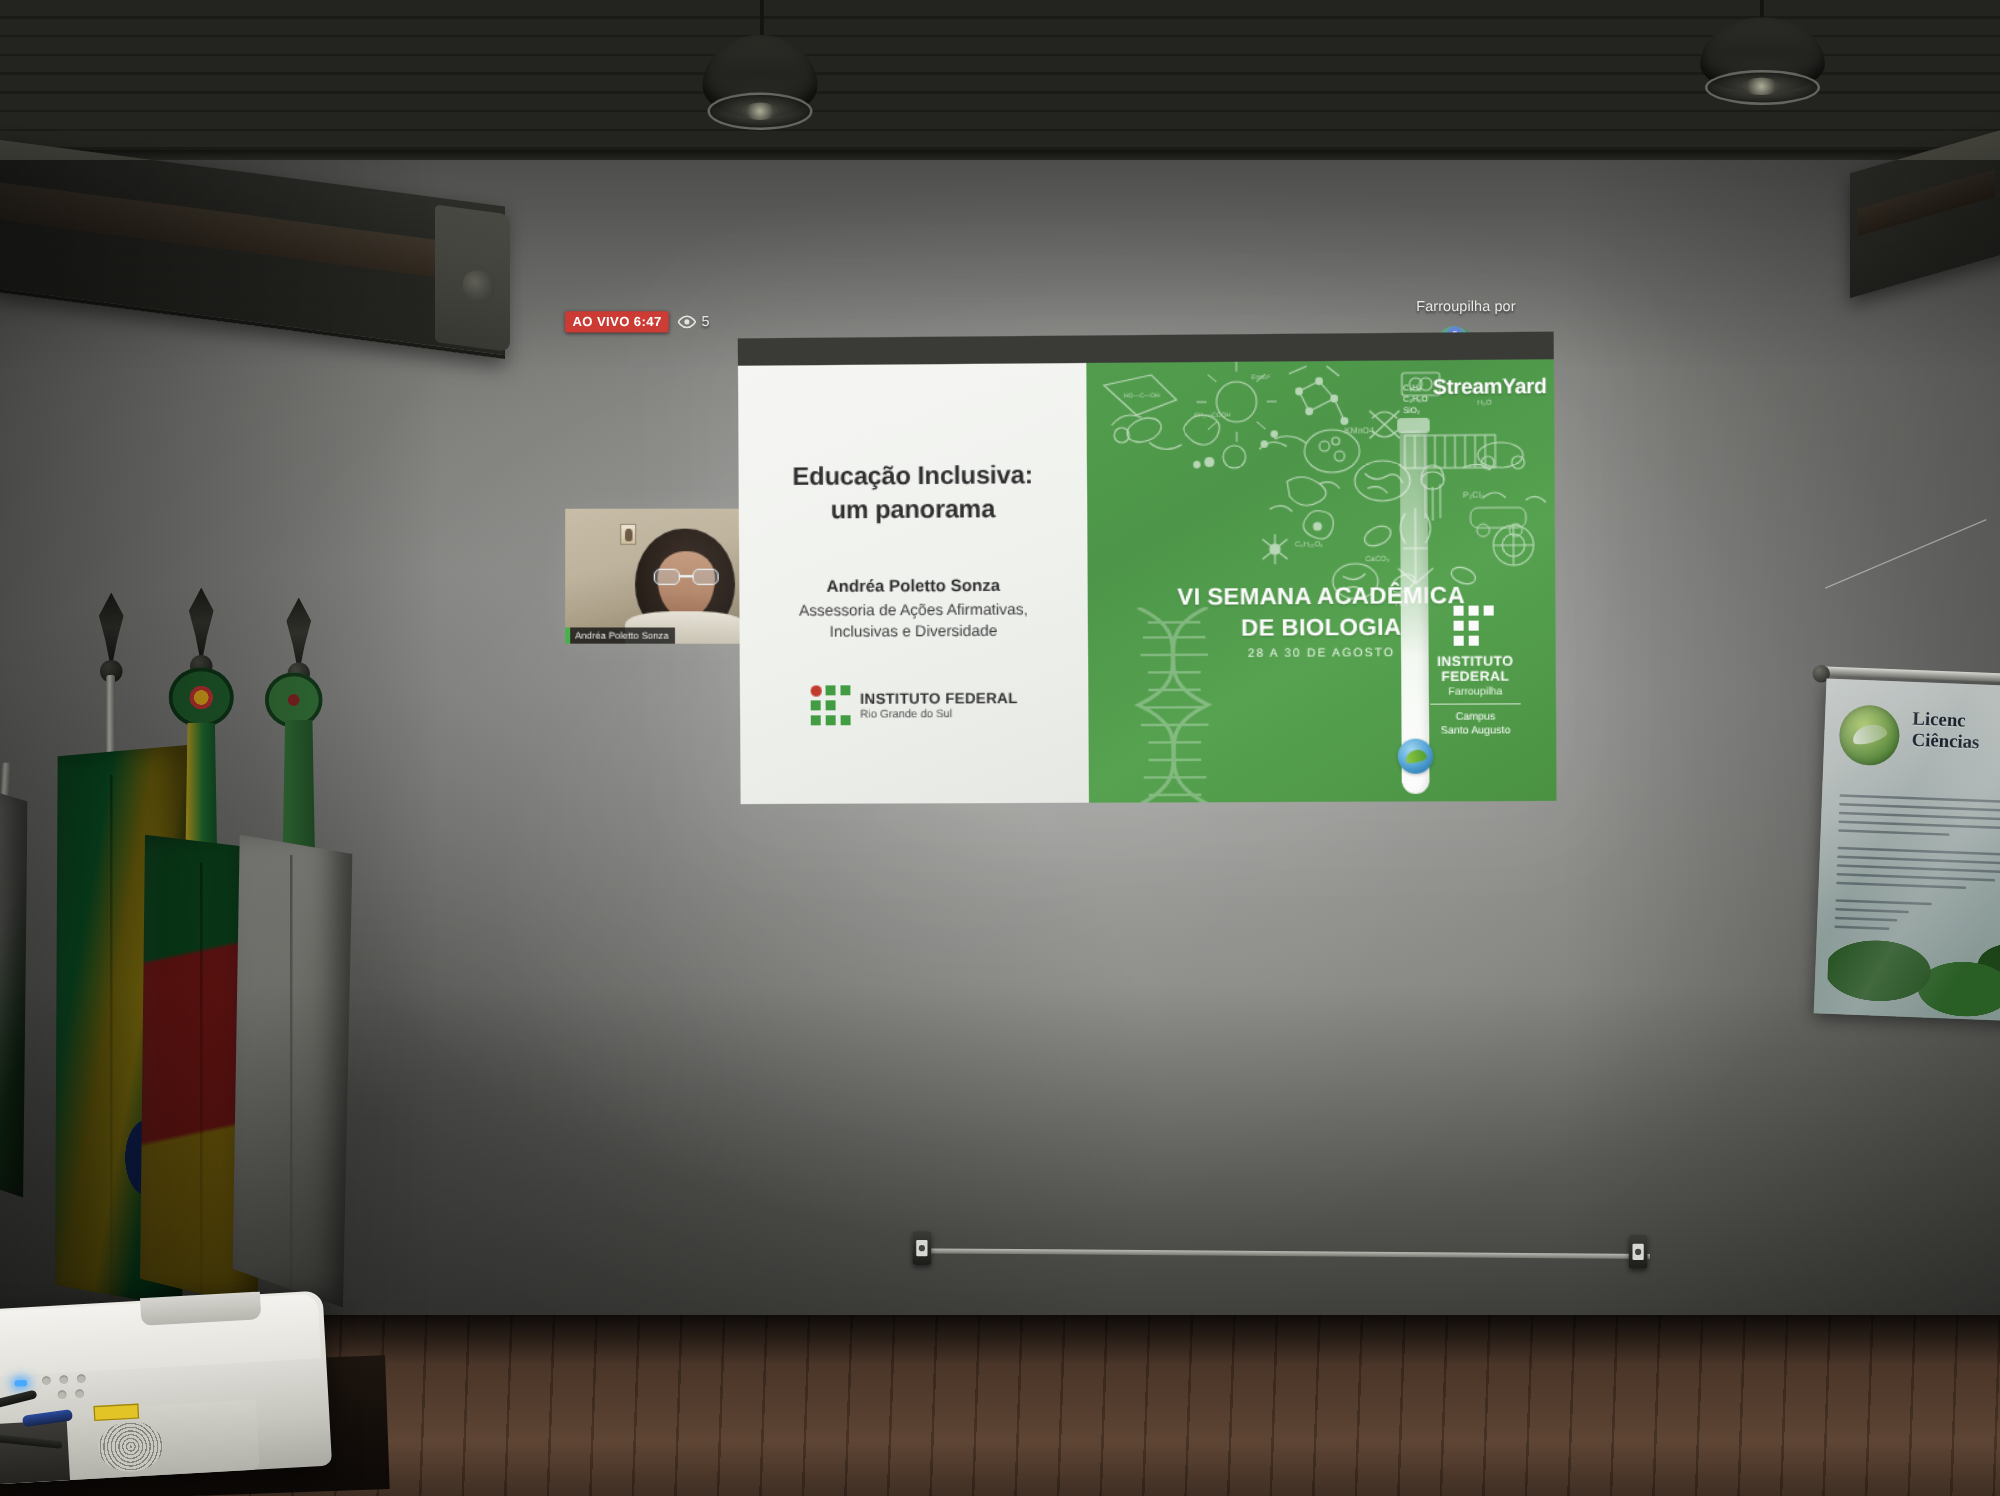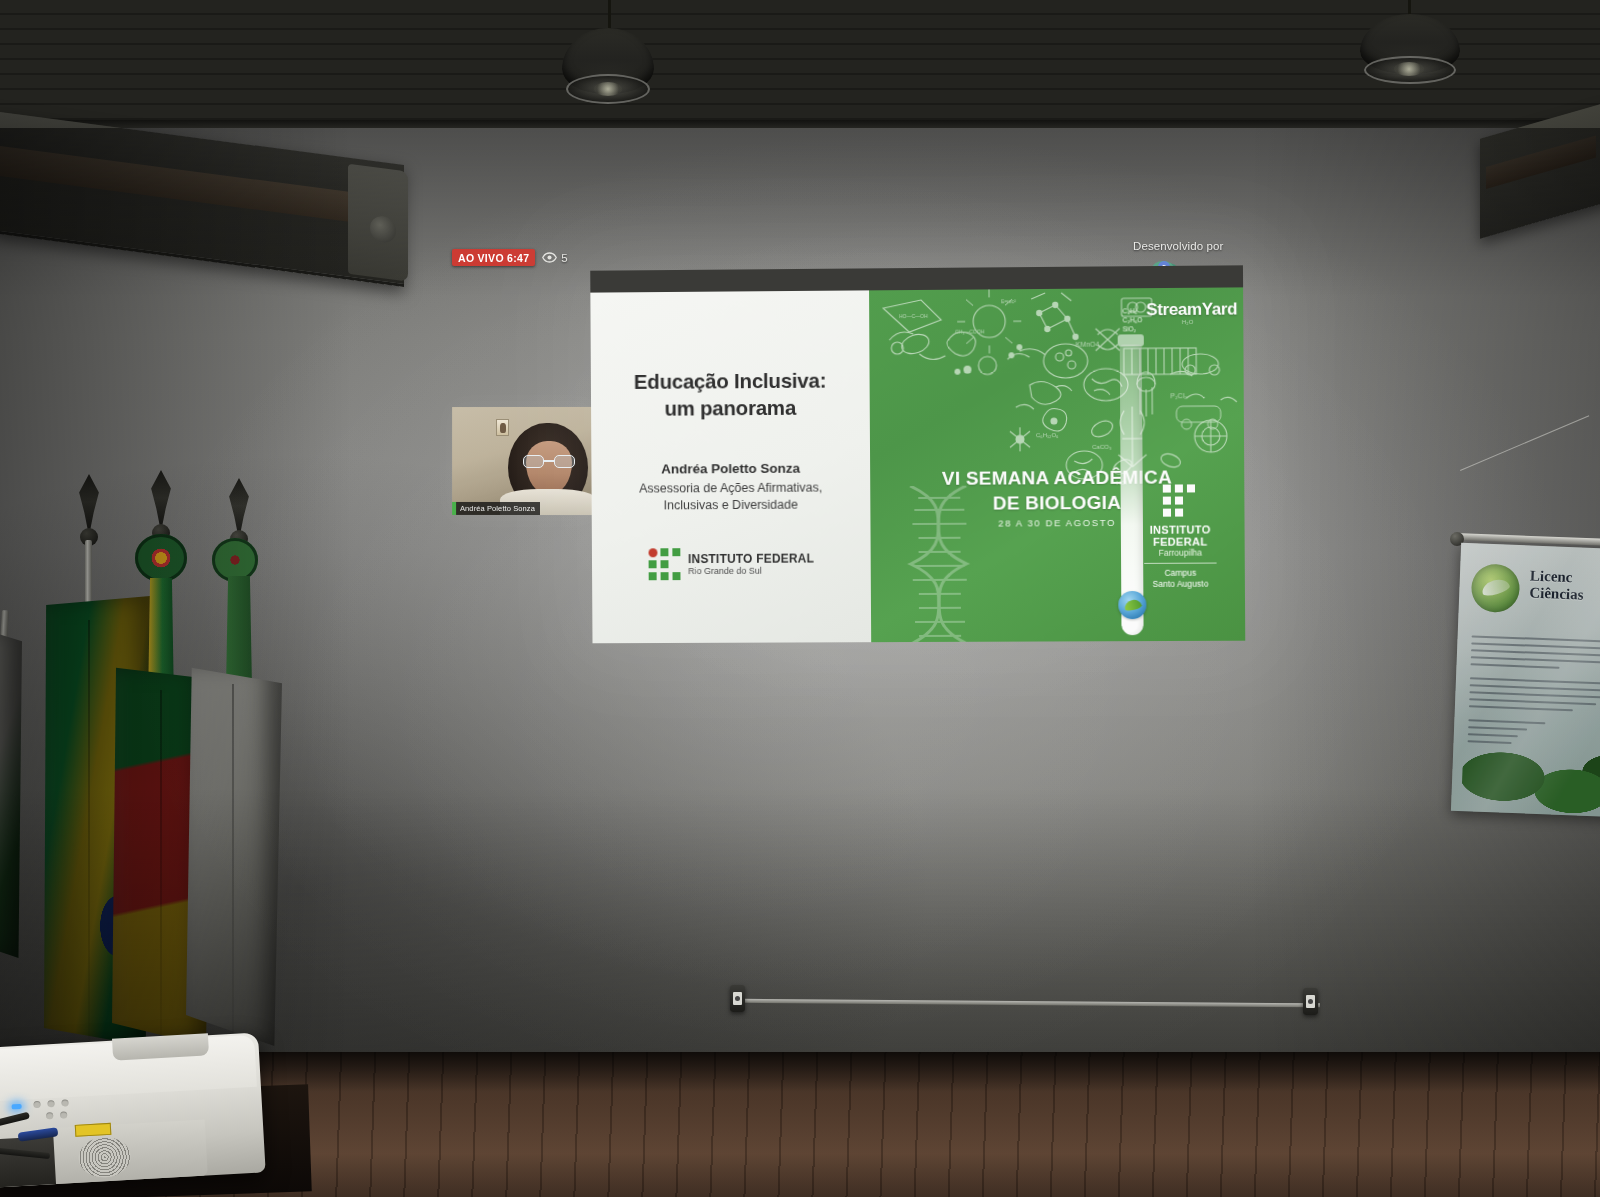--- a/index.html
+++ b/index.html
@@ -614,21 +614,21 @@
     <div class="live-badge">AO VIVO 6:47</div>
     <div class="viewers">
       <svg width="15" height="11" viewBox="0 0 20 14">
         <path d="M10 1 C4 1 1 7 1 7 C1 7 4 13 10 13 C16 13 19 7 19 7 C19 7 16 1 10 1 Z" fill="none" stroke="#e4e4e0" stroke-width="1.7"></path>
         <circle cx="10" cy="7" r="2.7" fill="#e4e4e0"></circle>
       </svg>
       <span>5</span>
     </div>
   </div>
 
-  <div class="devby">Desenvolvido por</div>
+  <div class="devby">Farroupilha por</div>
   <svg class="duck" viewBox="0 0 100 68">
     <ellipse cx="42" cy="34" rx="30" ry="25" fill="#3f8f72"></ellipse>
     <ellipse cx="36" cy="22" rx="22" ry="16" fill="#53a183"></ellipse>
     <circle cx="38" cy="18" r="12" fill="#5d7fd6"></circle>
     <text x="38" y="23" font-size="13" font-family="Liberation Sans, sans-serif" fill="#ffffff" text-anchor="middle" font-weight="700">5</text>
     <circle cx="58" cy="30" r="3.4" fill="#14241f"></circle>
     <path d="M64 32 L97 38 L64 45 Z" fill="#e9a832"></path>
     <path d="M64 38 L97 40 L64 43 Z" fill="#c8861c"></path>
   </svg>
 

